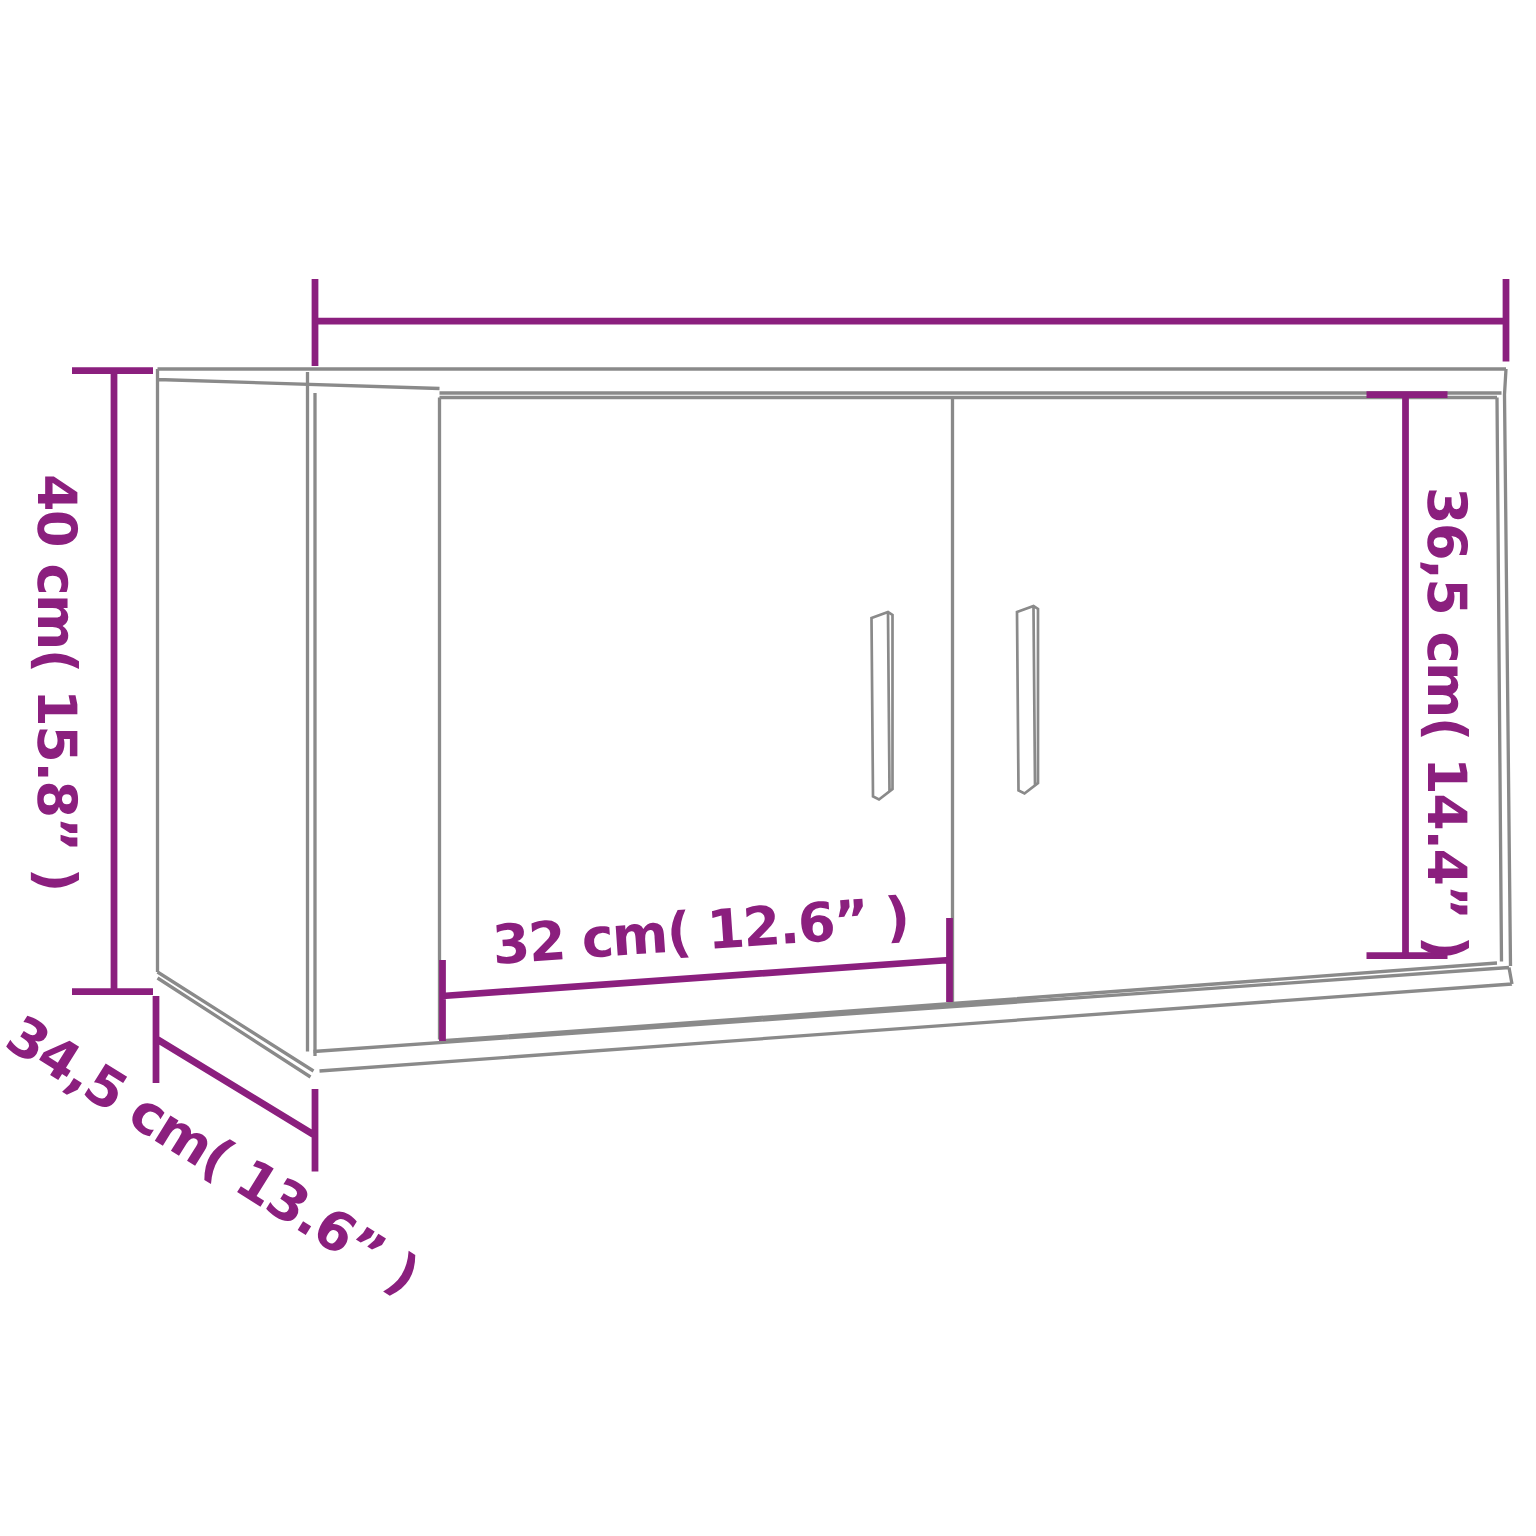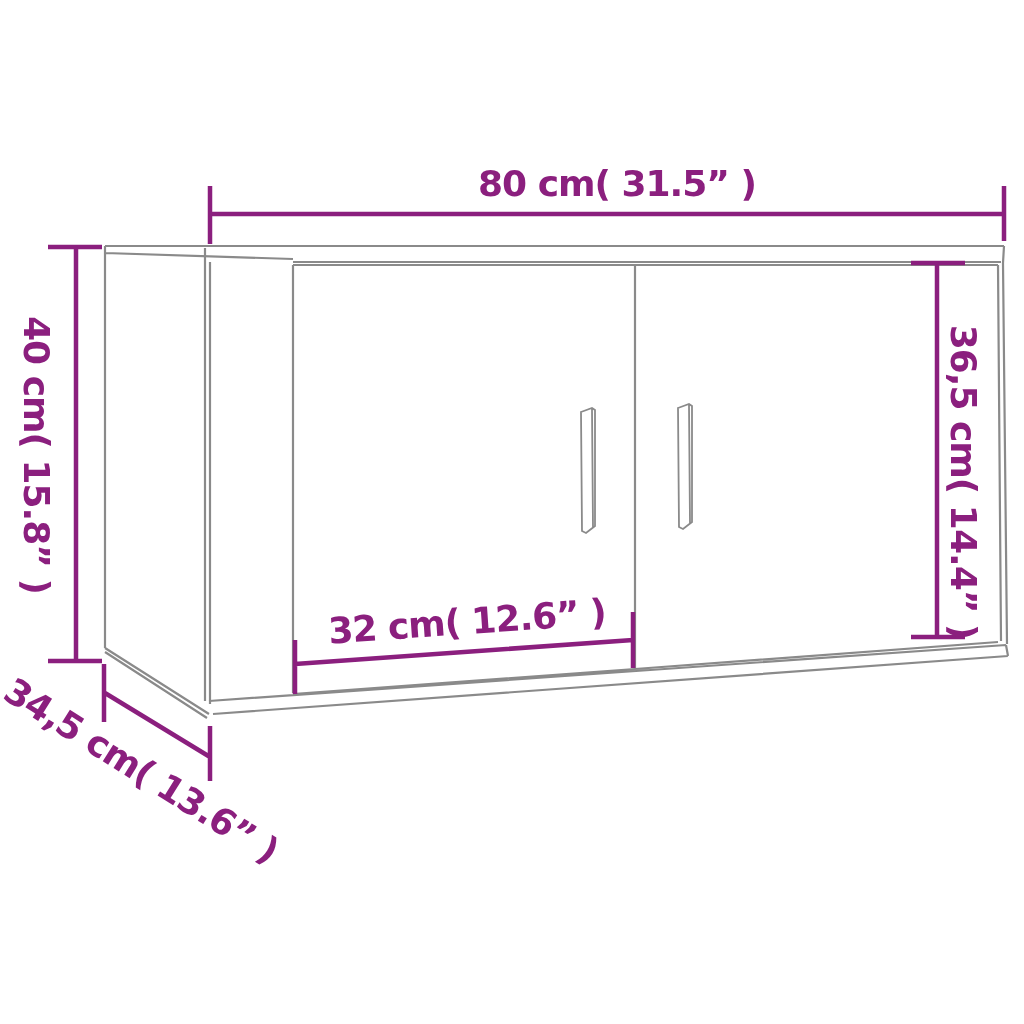--- a/index.html
+++ b/index.html
@@ -67,19 +67,18 @@
 
     <g>
       <path class="pline" d="M210,214 H1004 M210,186 V244 M1004,186 V241"></path>
       <path class="pline" d="M76,247 V661 M48,247 H102 M48,661 H102"></path>
       <path class="pline" d="M937,263 V637 M911,263 H965 M911,637 H965"></path>
       <path class="pline" d="M295,664 L633,640 M295,640 V694 M633,612 V668"></path>
       <path class="pline" d="M105,693 L210,757 M104,664 V722 M210,726 V781"></path>
     </g>
   </svg>
 
-  <div class="lbl" id="lbl-width">80 cm( 31.5” )</div>
   <div class="lbl" id="lbl-height">40 cm( 15.8” )</div>
   <div class="lbl" id="lbl-doorheight">36,5 cm( 14.4” )</div>
   <div class="lbl" id="lbl-doorwidth">32 cm( 12.6” )</div>
   <div class="lbl" id="lbl-depth">34,5 cm( 13.6” )</div>
 
 </div>
 
 </body></html>

